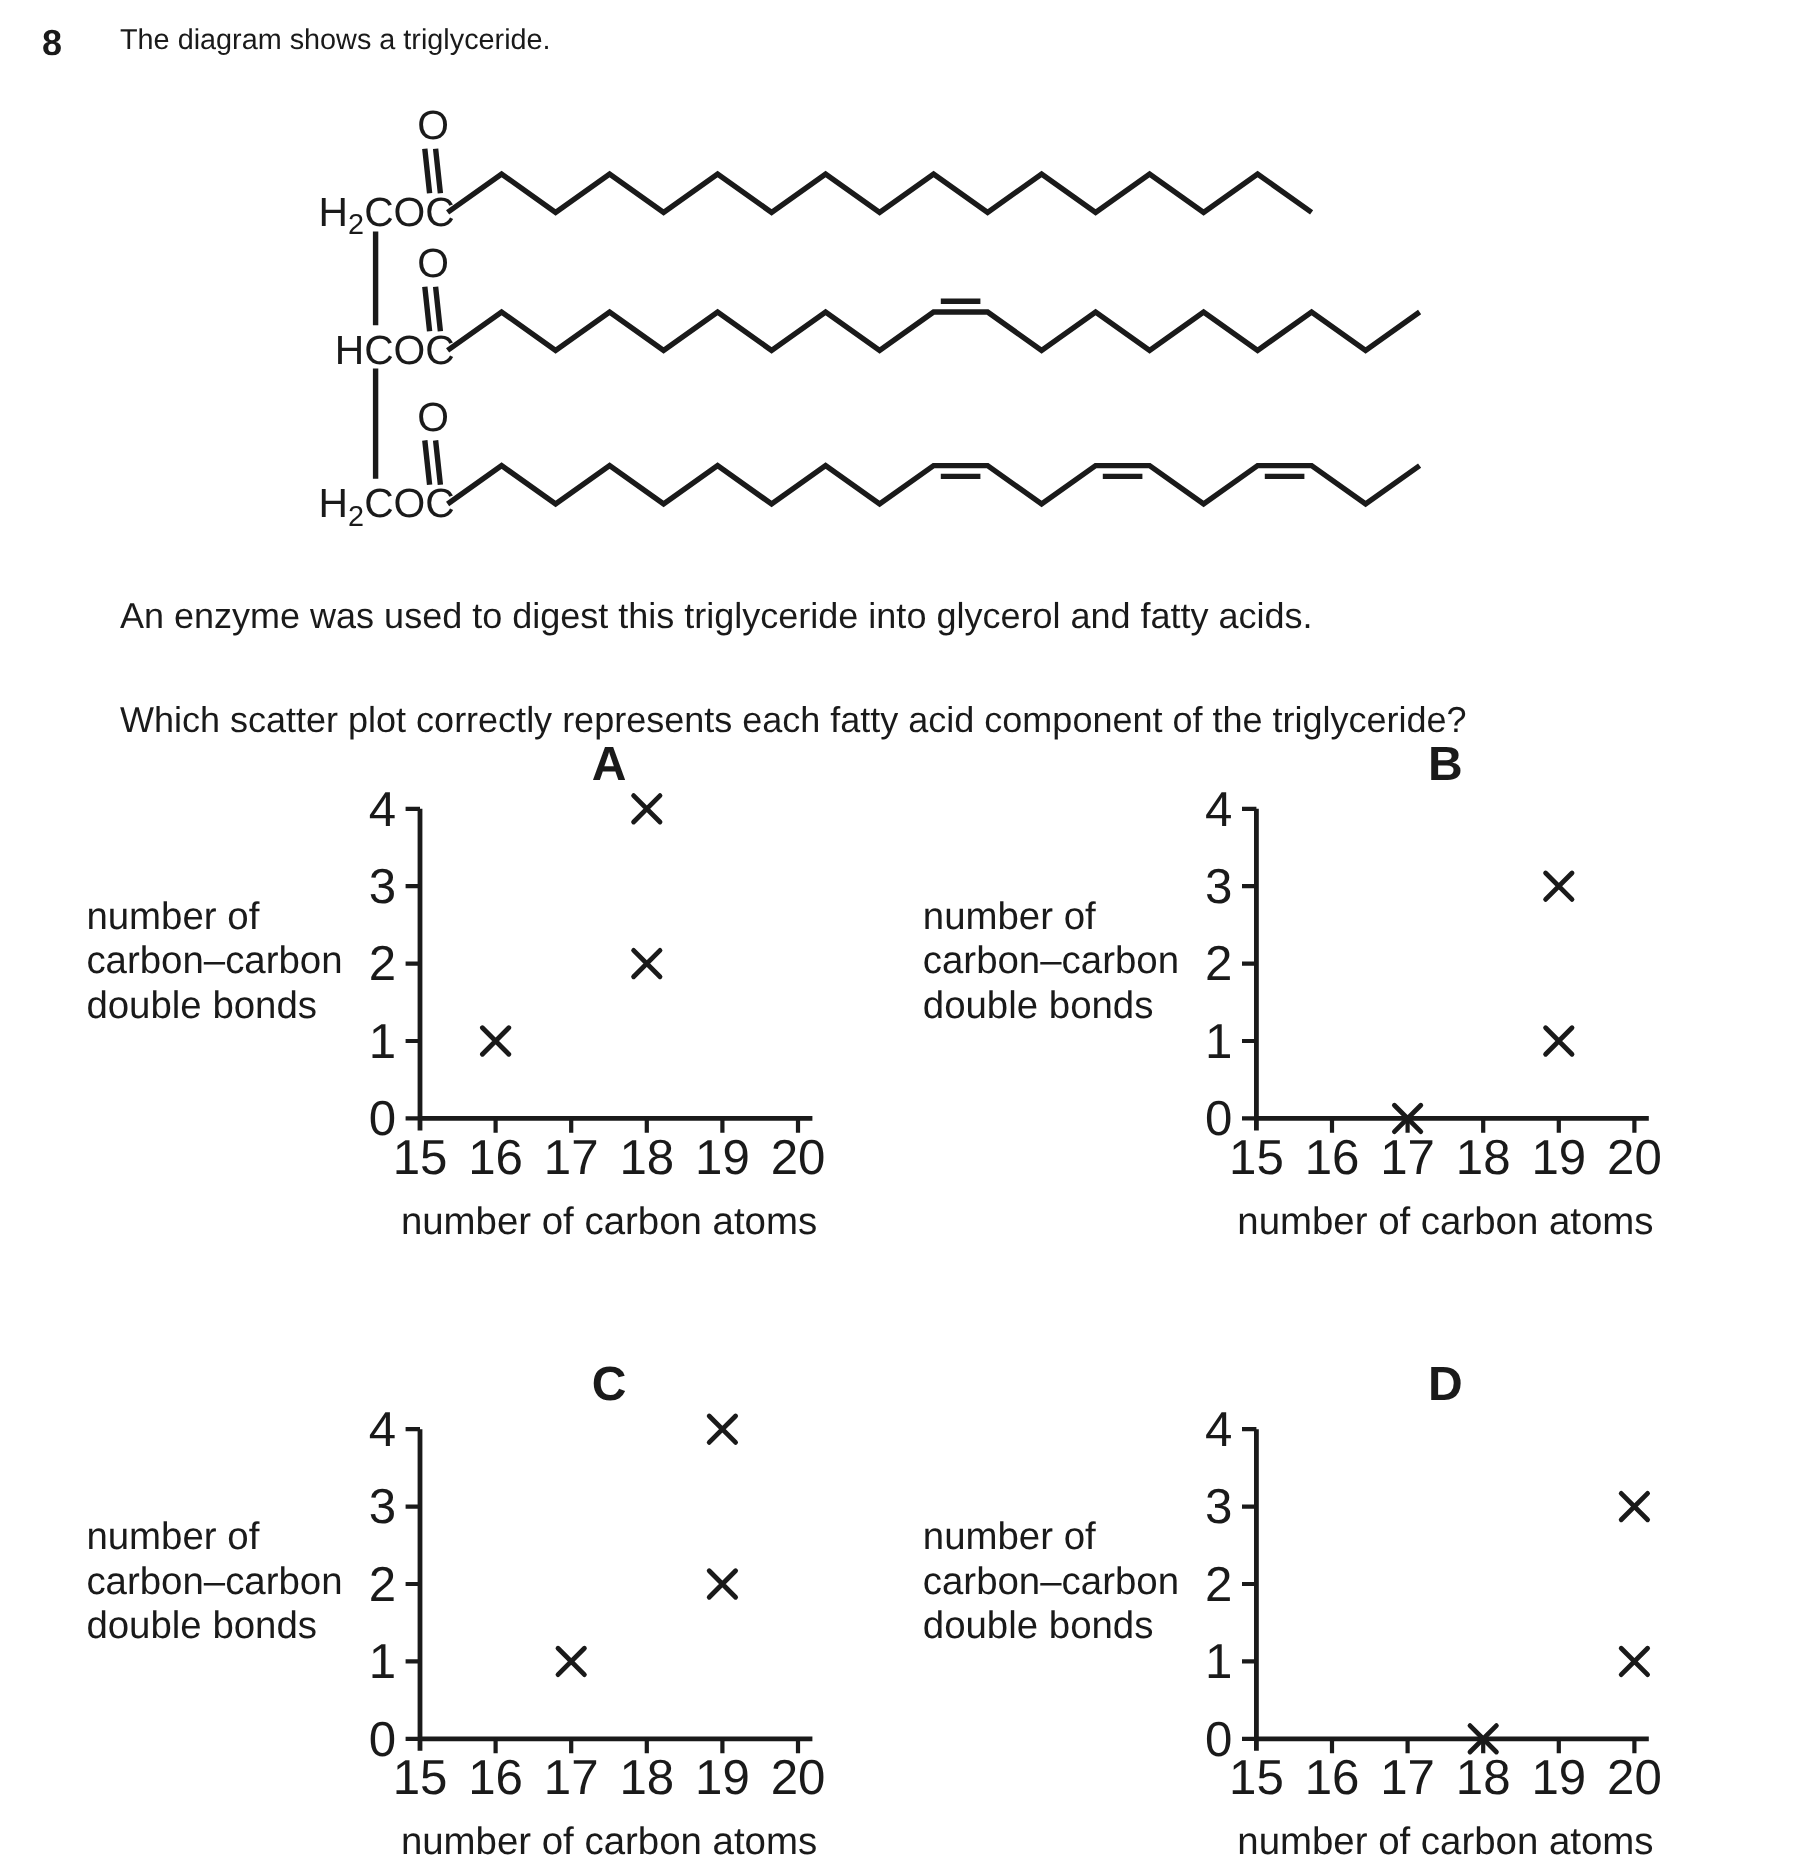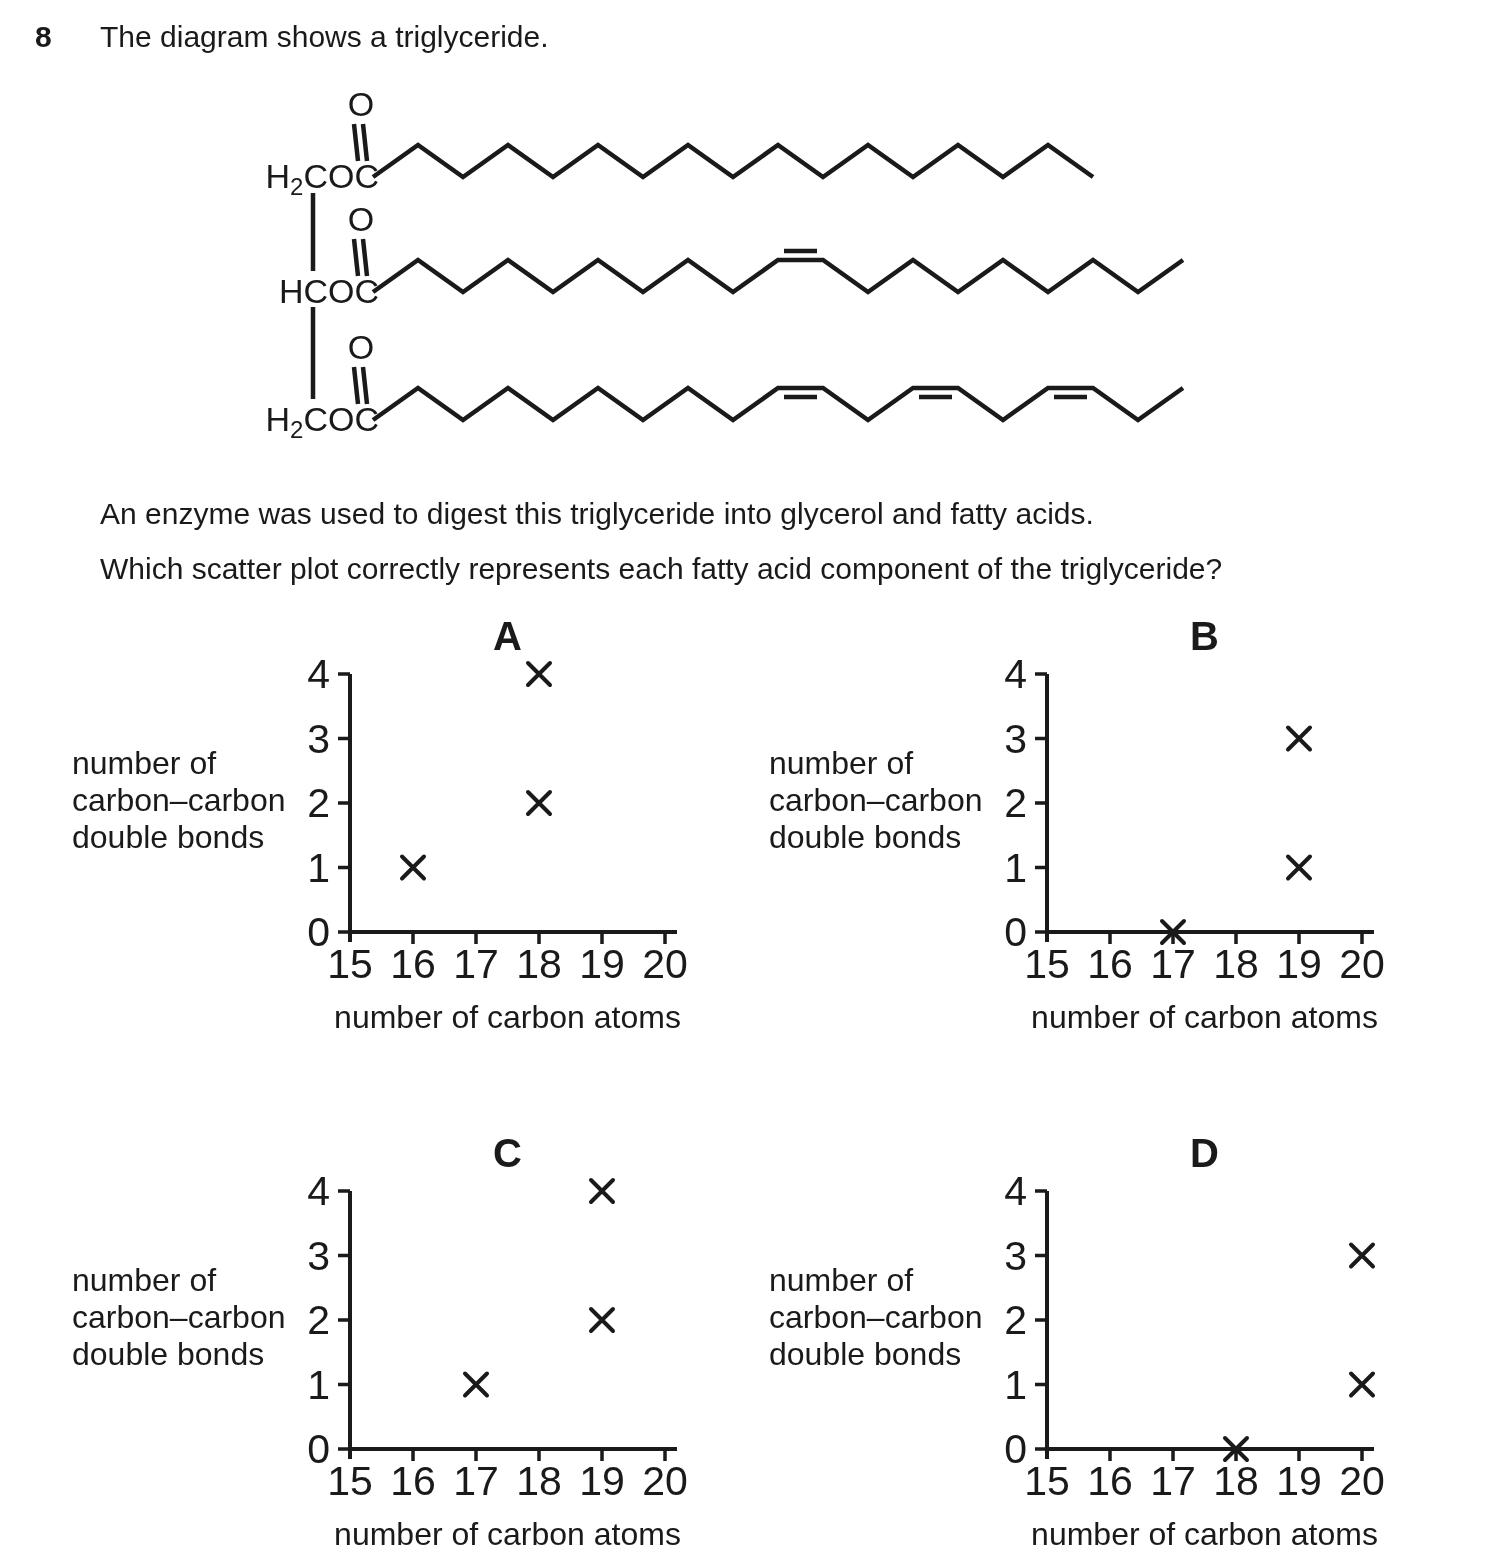--- a/index.html
+++ b/index.html
@@ -1,22 +1,22 @@
 <!DOCTYPE html>
 <html><head>
 <meta charset="utf-8">
 <style>
   html,body{margin:0;padding:0;background:#ffffff;}
   .page{position:relative;width:1500px;height:1560px;background:#ffffff;
         font-family:"Liberation Sans", sans-serif;color:#1a1a1a;overflow:hidden;}
   .qnum{position:absolute;left:35px;top:20px;font-size:30px;font-weight:bold;}
-  .qprompt{position:absolute;left:100px;top:20px;font-size:30px;}
+  .qprompt{position:absolute;left:100px;top:20px;font-size:24px;}
   .para{position:absolute;left:100px;font-size:30px;white-space:nowrap;}
   #para1{top:487px;margin-top:10px;}
-  #para2{top:552px;text-align:right;}
+  #para2{top:584px;text-align:right;}
   svg{position:absolute;overflow:visible;}
   #molecule{left:250px;top:70px;}
   .mol-line{stroke:#1a1a1a;stroke-width:4.5;fill:none;stroke-linejoin:miter;}
   .mol-text{font-family:"Liberation Sans",sans-serif;font-size:34px;fill:#1a1a1a;}
   .axis{stroke:#1a1a1a;stroke-width:4;fill:none;}
   .tick{stroke:#1a1a1a;stroke-width:3.5;fill:none;}
   .cross{stroke:#1a1a1a;stroke-width:4;stroke-linecap:round;}
   .ticklab{font-family:"Liberation Sans",sans-serif;font-size:41px;fill:#1a1a1a;}
   .caption{font-family:"Liberation Sans",sans-serif;font-size:32px;fill:#1a1a1a;}
   .ptitle{font-family:"Liberation Sans",sans-serif;font-size:40px;font-weight:bold;fill:#1a1a1a;}

